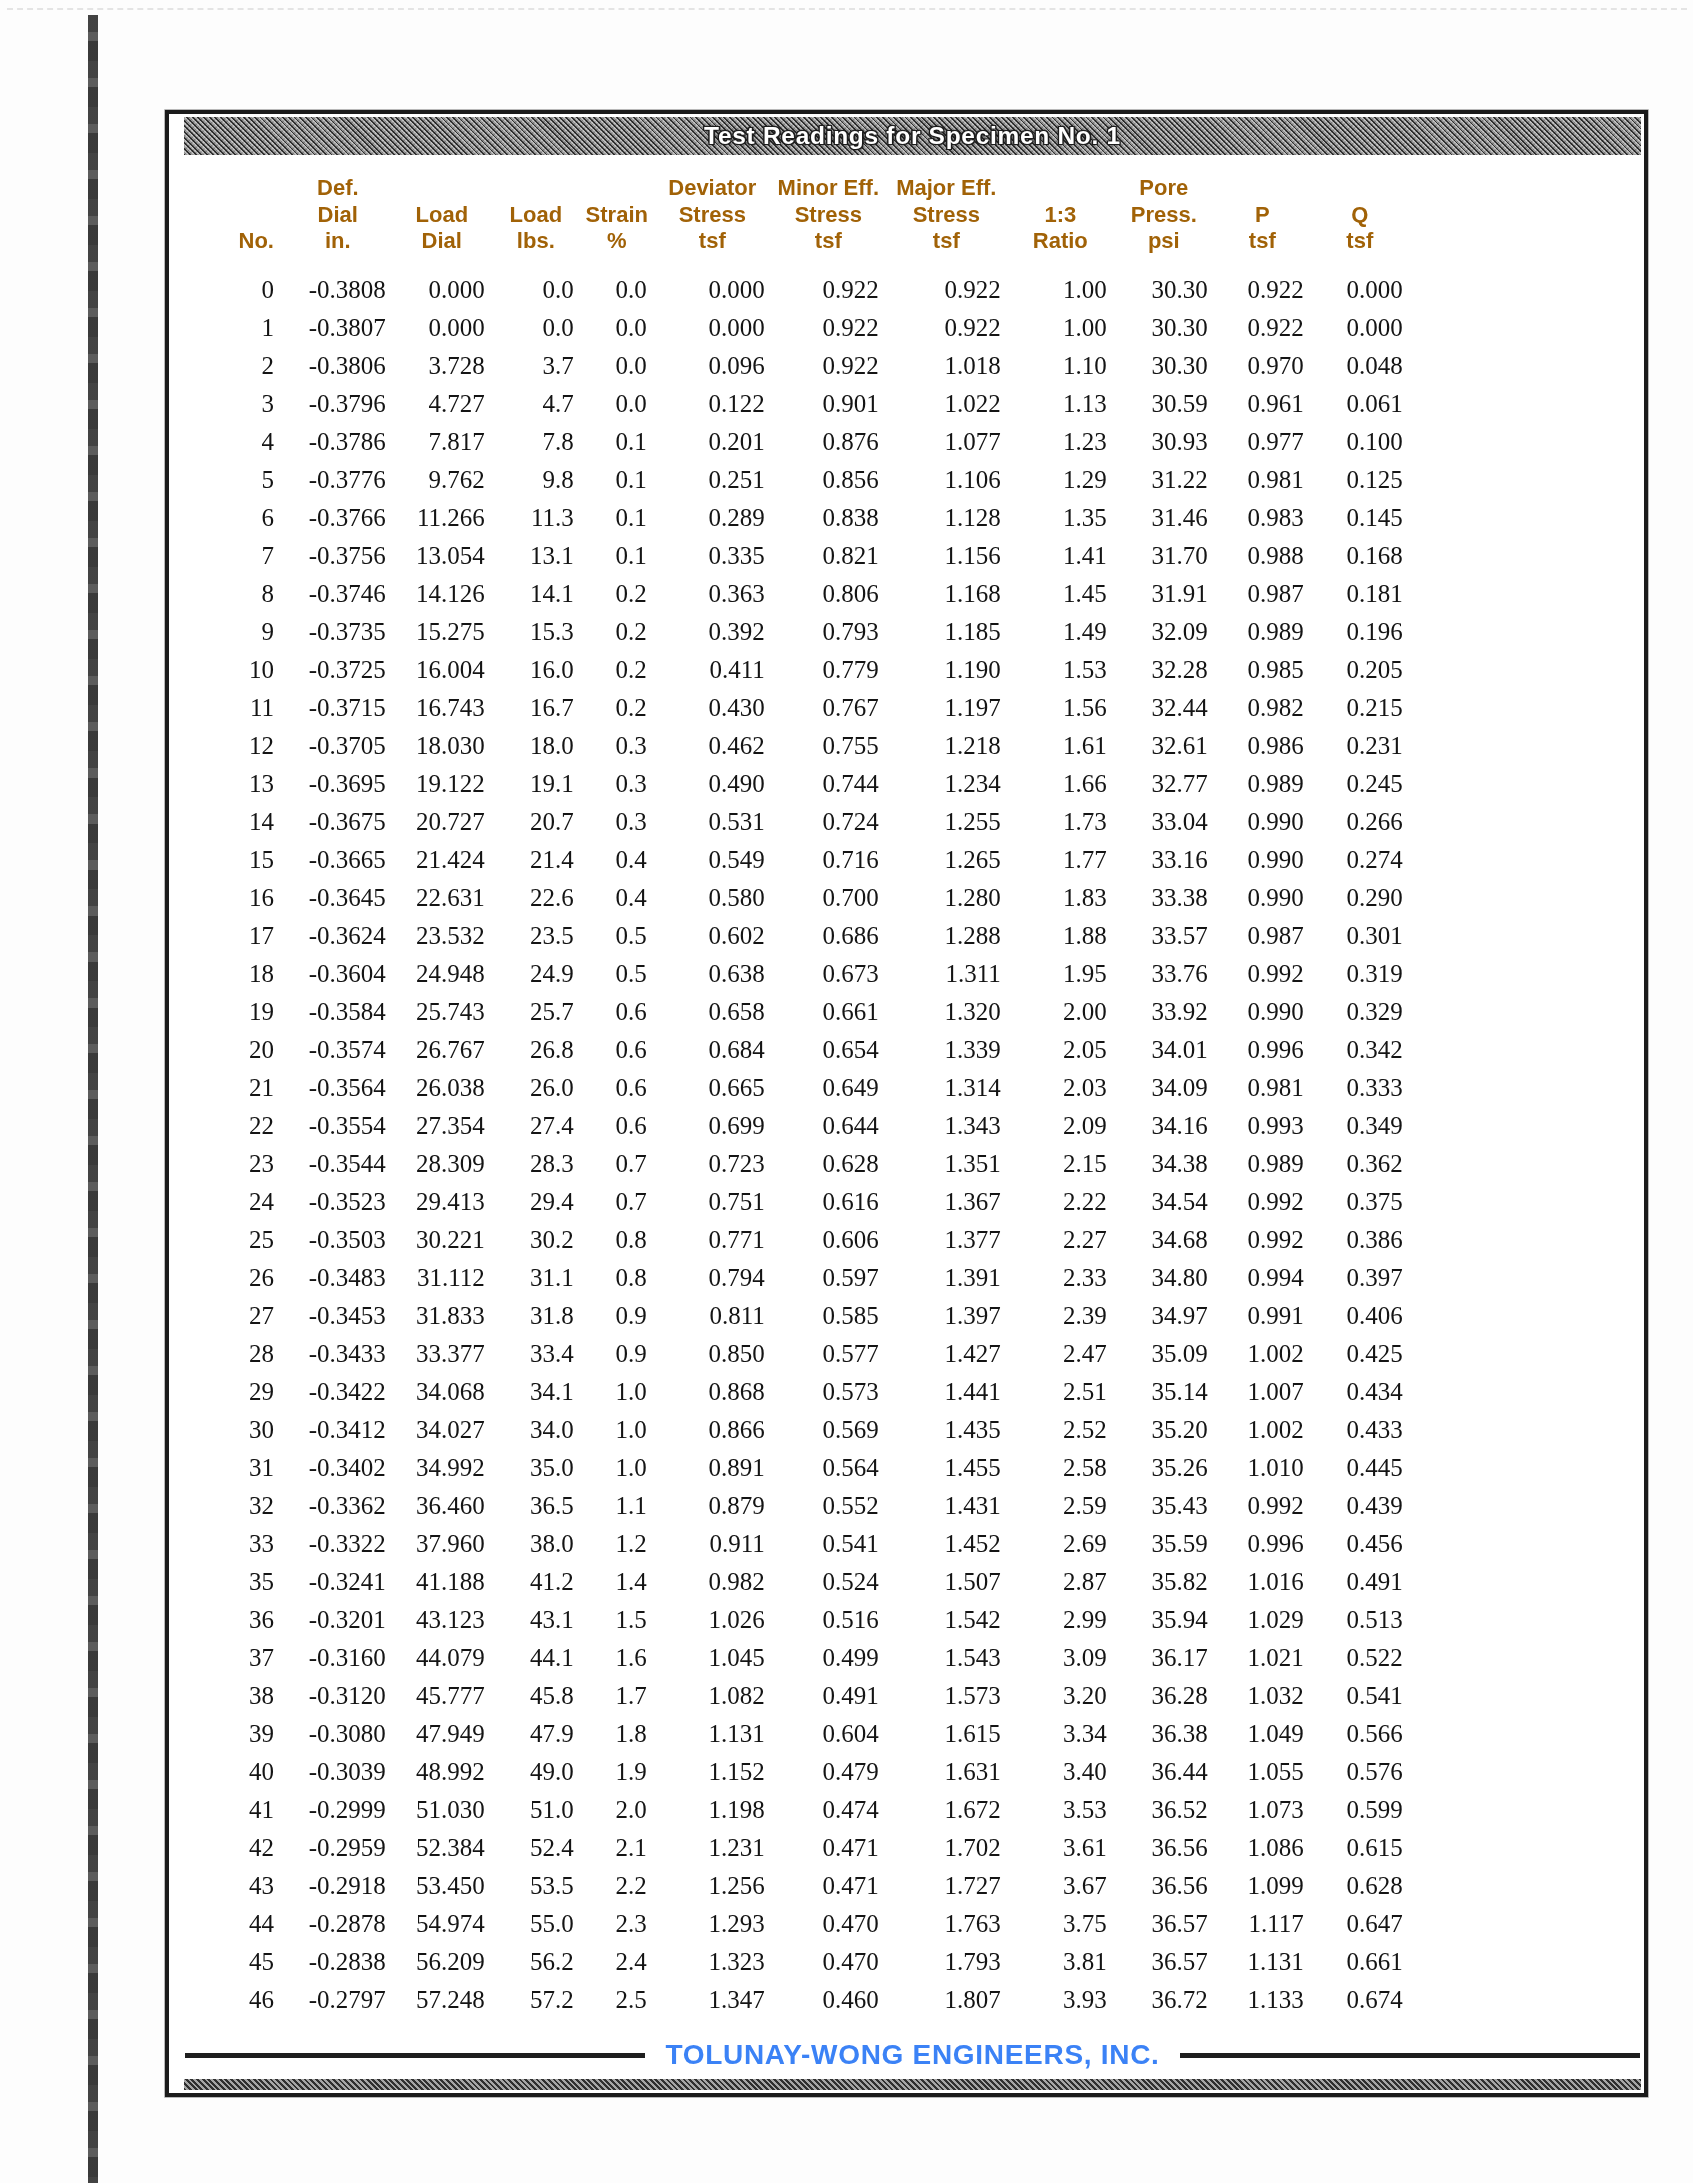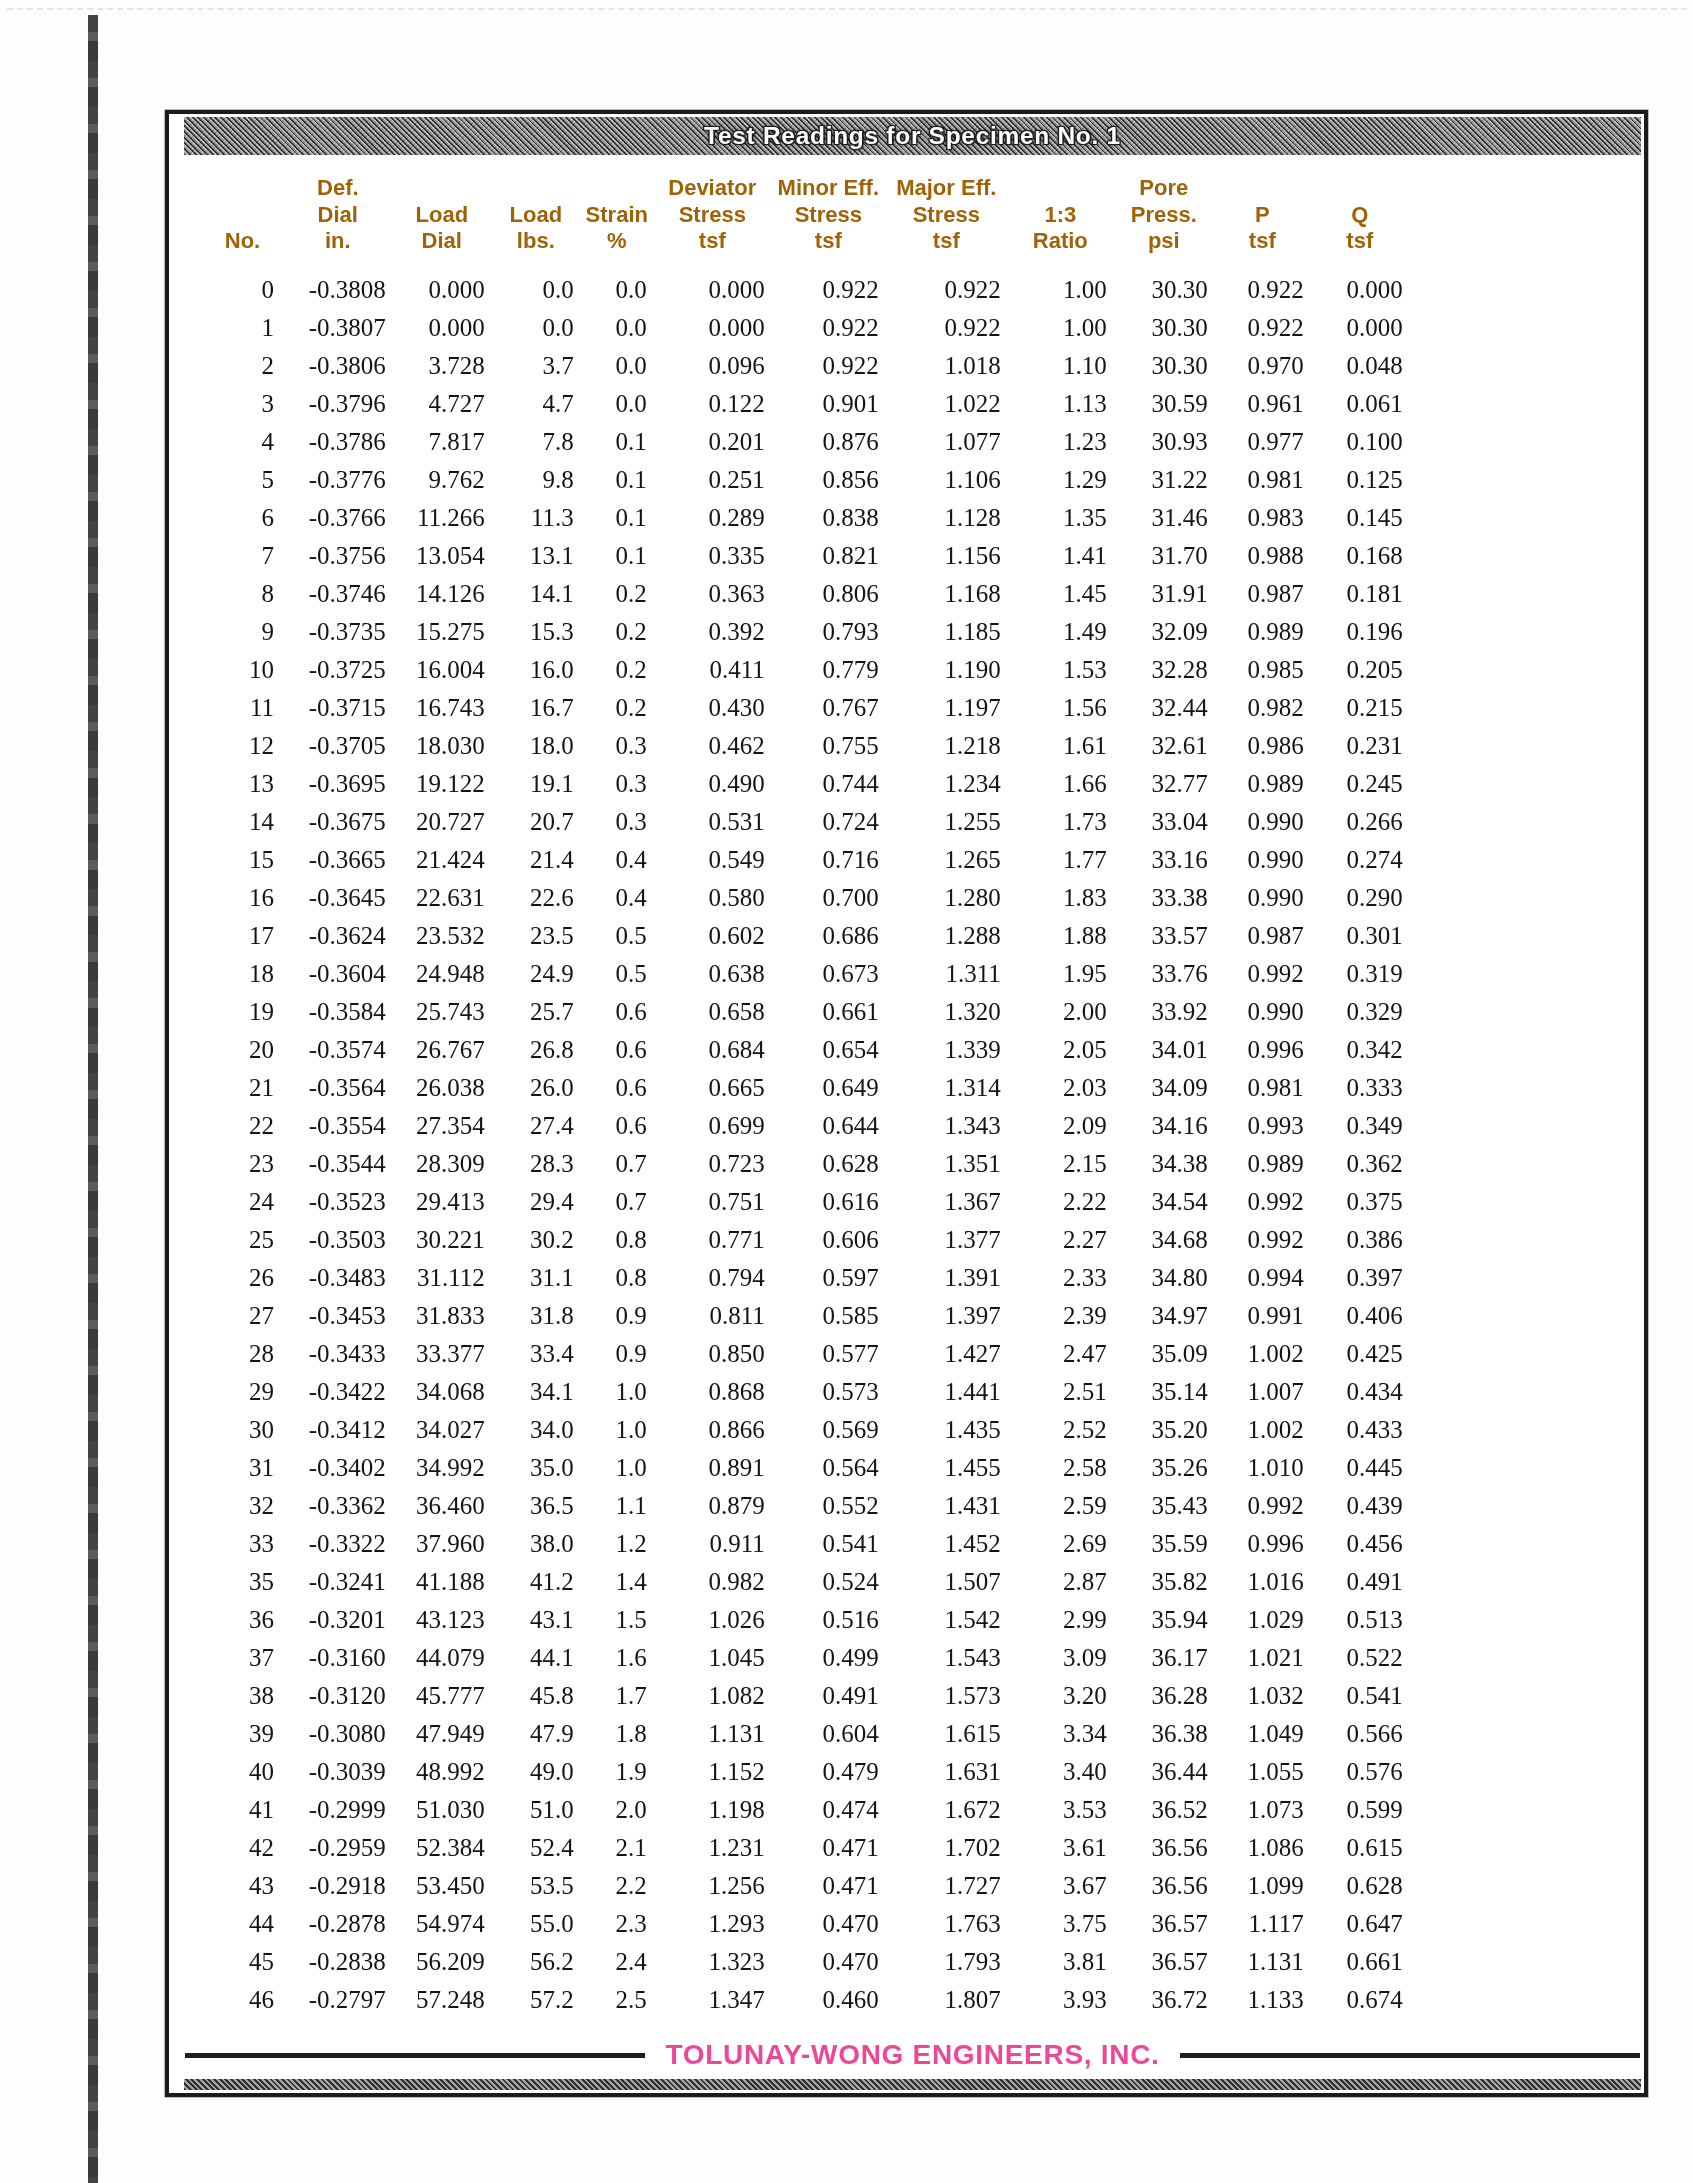--- a/index.html
+++ b/index.html
@@ -45,21 +45,21 @@
   table.readings{
     border-collapse:collapse;table-layout:fixed;
     width:1189px;margin:20px 0 0 30px;flex:0 0 auto;
   }
   table.readings th{
     font-family:"Liberation Sans", sans-serif;
     font-weight:bold;font-size:22px;line-height:26.5px;
     color:#a16207;text-align:center;vertical-align:bottom;
     padding:0 0 16px 0;
   }
-  table.readings th:nth-child(1){width:63px;text-align:center;padding-right:9.3px;}
+  table.readings th:nth-child(1){width:63px;text-align:right;padding-right:9.3px;}
   table.readings th:nth-child(2){width:109px;}
   table.readings th:nth-child(3){width:99px;}
   table.readings th:nth-child(4){width:89px;}
   table.readings th:nth-child(5){width:73px;margin-left:36px;}
   table.readings th:nth-child(6){width:118px;}
   table.readings th:nth-child(7){width:114px;}
   table.readings th:nth-child(8){width:122px;}
   table.readings th:nth-child(9){width:106px;}
   table.readings th:nth-child(10){width:101px;}
   table.readings th:nth-child(11){width:96px;}
@@ -71,21 +71,21 @@
     white-space:nowrap;
   }
   table.readings td:nth-child(1){padding-right:9.3px;}
   .footerband{
     margin:auto 4px 2.6px 4px;flex:0 0 auto;
     display:flex;align-items:center;
   }
   .fline{flex:1 1 auto;height:4.6px;background:#1e1e1e;}
   .footer-text{
     margin:0 20px;font-family:"Liberation Sans", sans-serif;
-    font-weight:bold;font-size:28px;color:#ec4899;letter-spacing:0.7px;
+    font-weight:bold;font-size:28px;color:#3b82f6;letter-spacing:0.7px;
     white-space:nowrap;
   }
   .frame-bottom{
     margin:5.3px 3.3px 3.3px 3.3px;height:10.6px;flex:0 0 auto;
     background:
       repeating-linear-gradient(45deg, rgba(40,40,40,.9) 0 2px, rgba(185,185,185,.7) 2px 4px),
       #777;
   }
 </style>
 </head>

